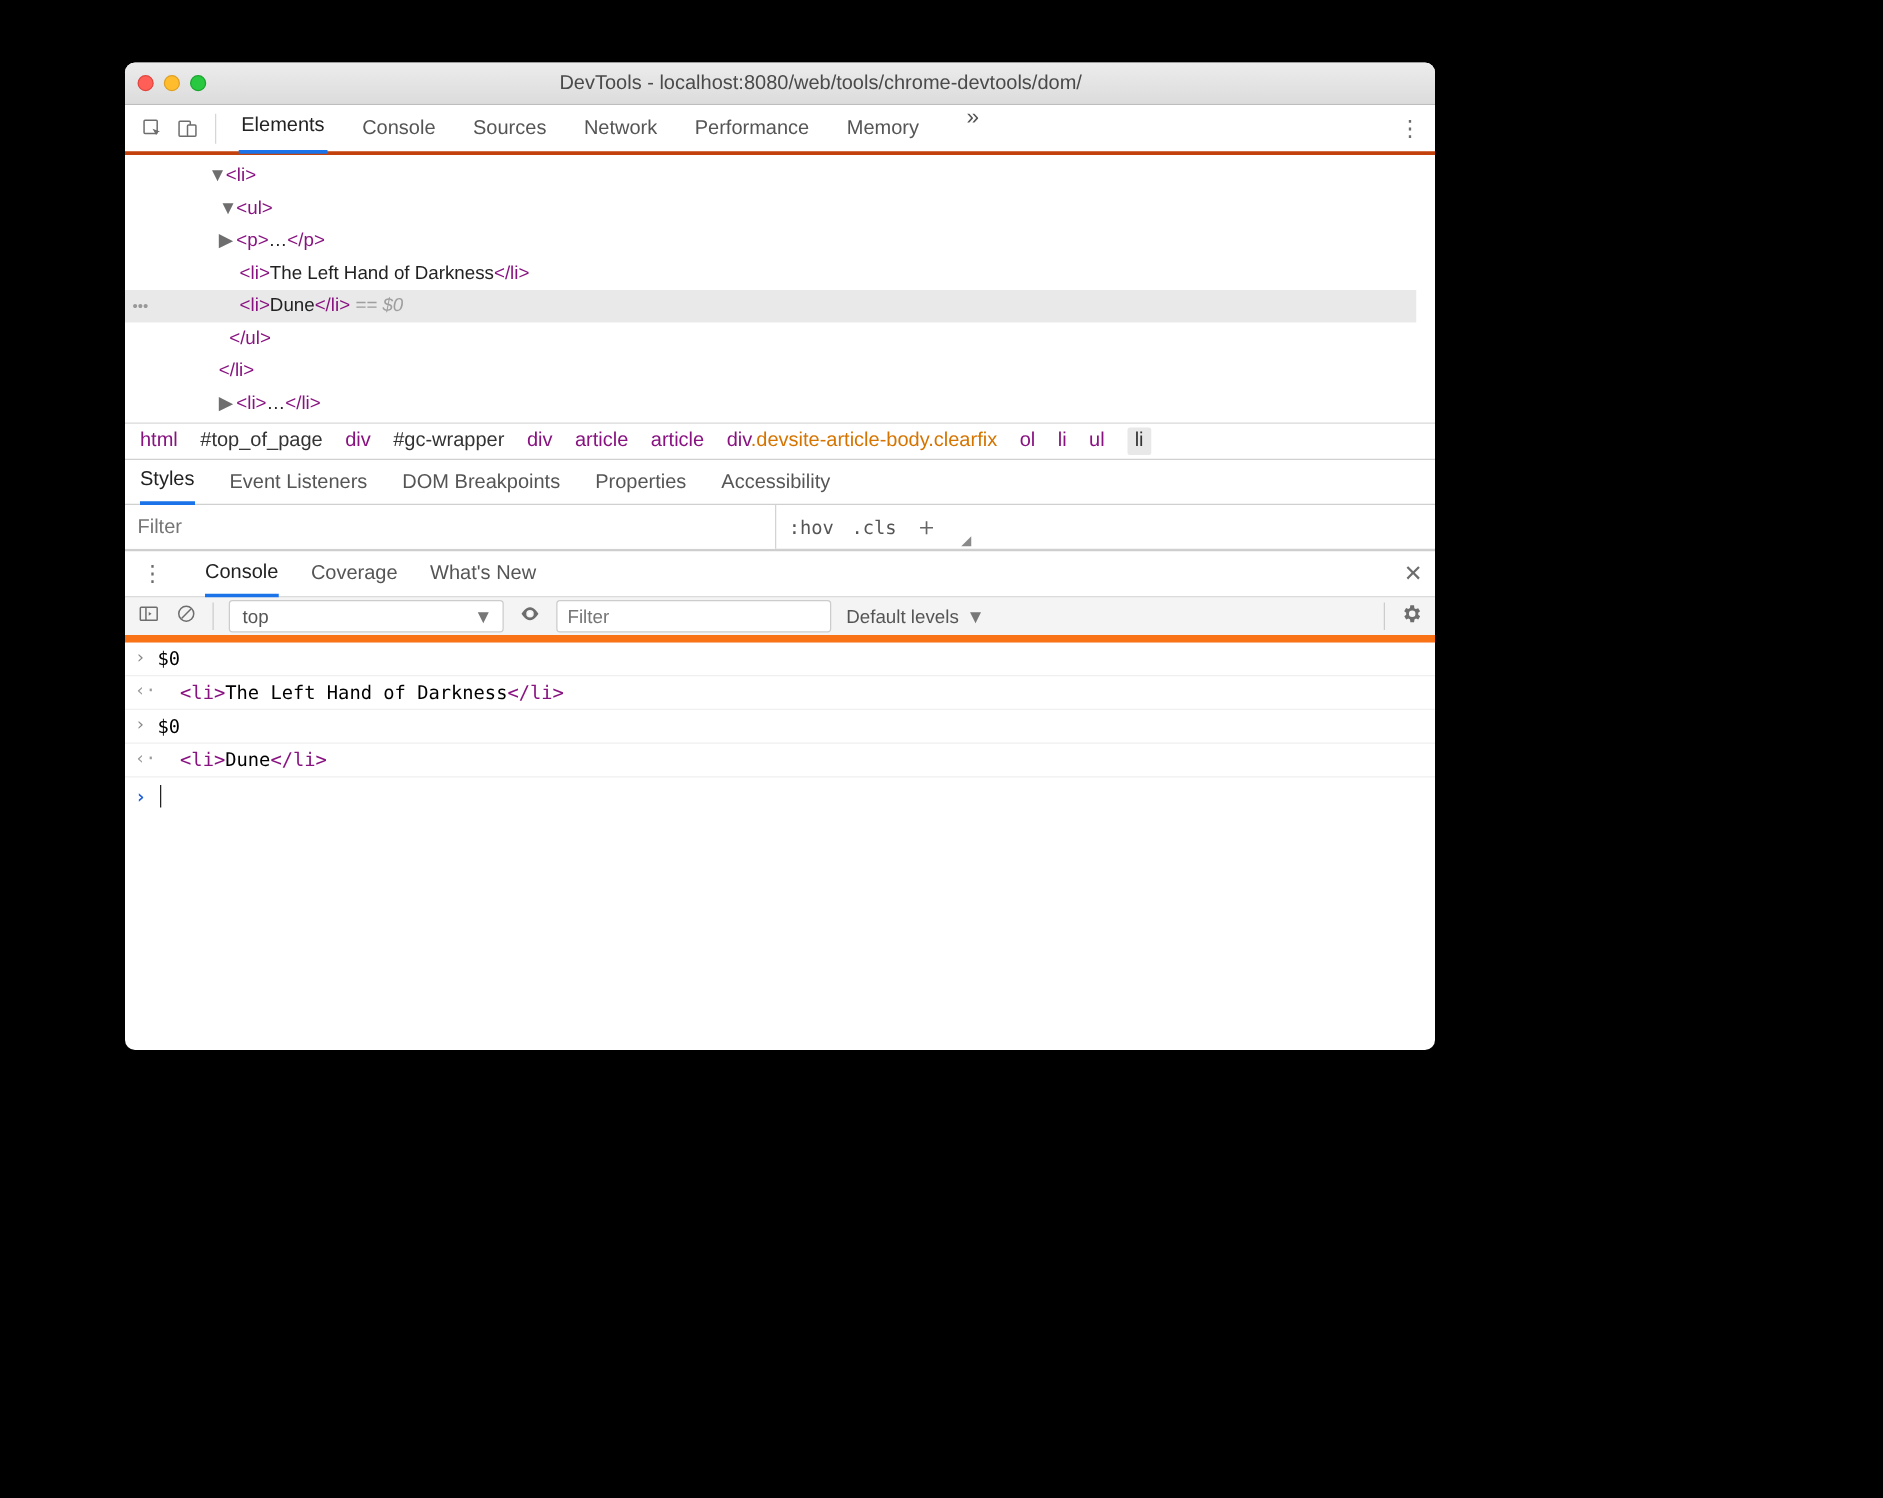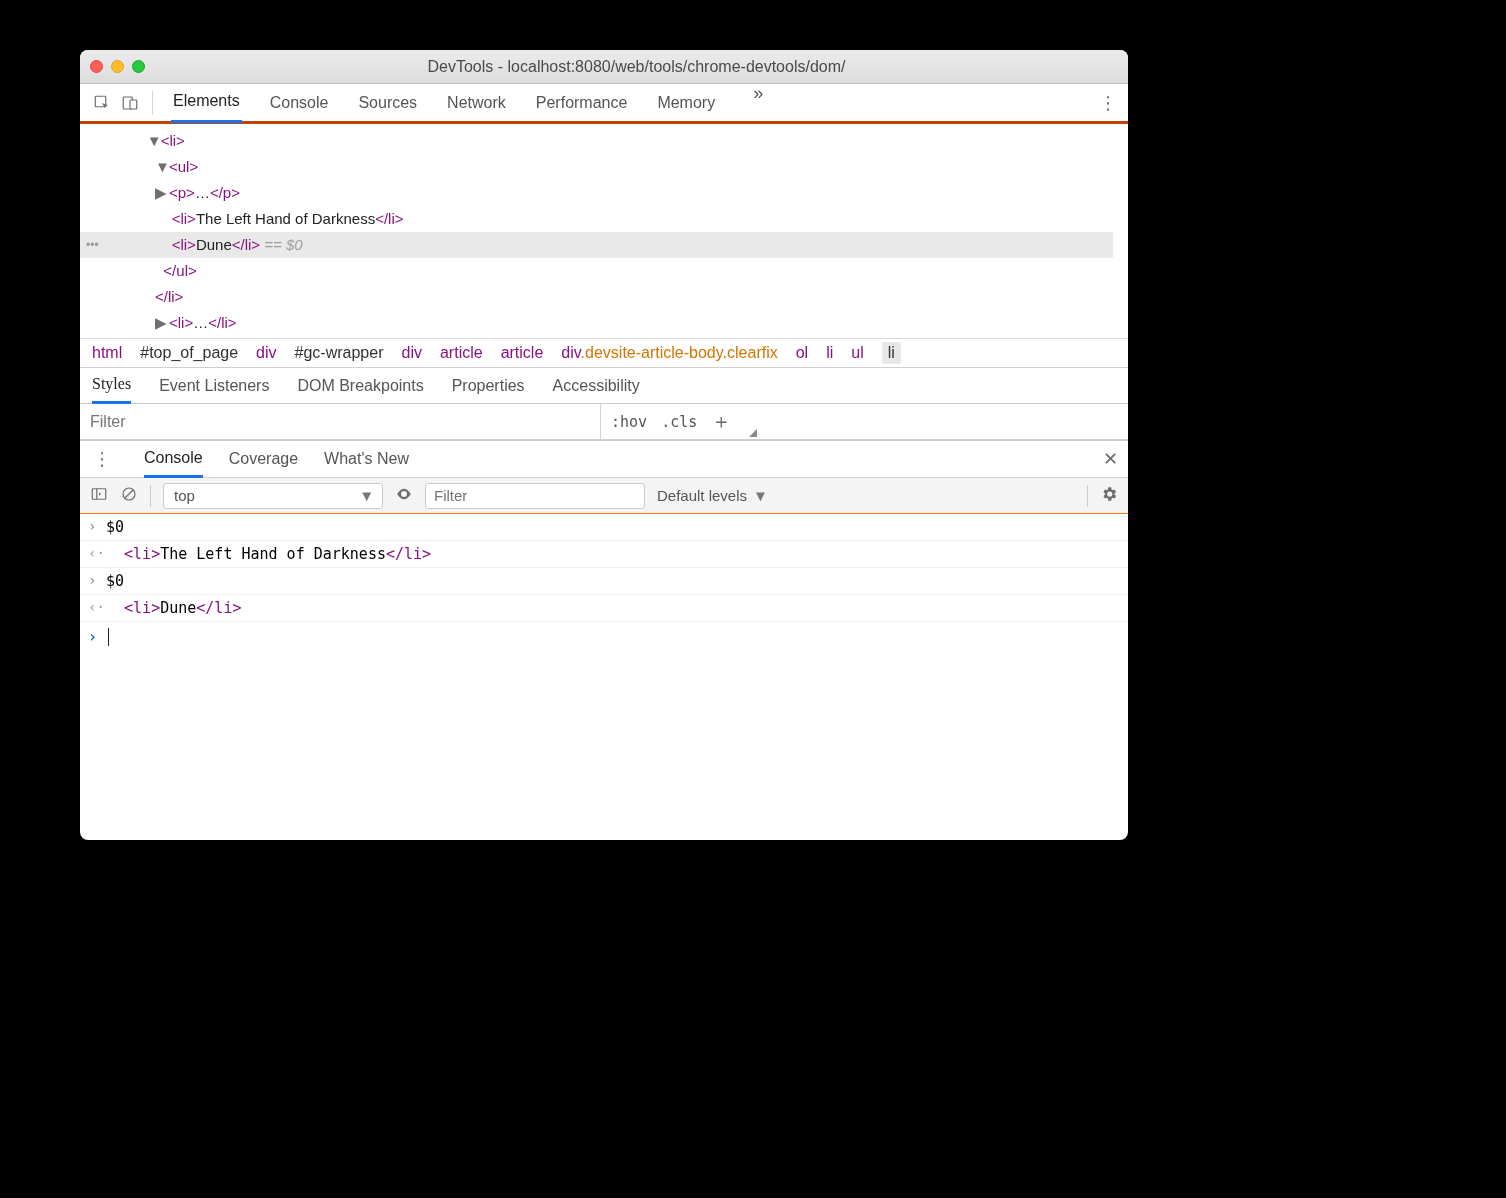--- a/index.html
+++ b/index.html
@@ -6,21 +6,21 @@
   body {
     background: #000;
     font-family: -apple-system, "Helvetica Neue", Arial, sans-serif;
     font-size: 14px;
     width: 1506px;
     height: 1198px;
     position: relative;
   }
   .window {
     position: absolute;
-    left: 80px;
+    left: 100px;
     top: 50px;
     width: 1048px;
     height: 790px;
     background: #fff;
     border-radius: 8px;
     box-shadow: 0 18px 60px rgba(0,0,0,0.6);
     display: flex;
     flex-direction: column;
     overflow: hidden;
   }
@@ -88,21 +88,21 @@
   .breadcrumb span.cls{color:#d57400;}
   .breadcrumb .last{ background:#e8e8e8; padding:2px 6px; color:#333; border-radius:2px;}
   .sub-tabs{
     height:36px;
     border-bottom:1px solid #d0d0d0;
     display:flex; align-items:center; gap:28px;
     padding:0 12px; font-size:16px; color:#555;
     flex:0 0 auto;
   }
   .sub-tabs .stab{height:36px; display:flex; align-items:center;}
-  .sub-tabs .stab.active{ color:#222; border-bottom:3px solid #1a73e8;font-family:Liberation Serif, serif;}
+  .sub-tabs .stab.active{ color:#222; border-bottom:3px solid #1a73e8;}
   .styles-bar{
     height:36px;
     border-bottom:1px solid #d0d0d0;
     display:flex;
     align-items:center;
     flex:0 0 auto;
   }
   .styles-bar input.filter{
     flex:0 0 520px; height:100%; border:none; padding:0 10px;
     font-size:16px; color:#777; outline:none;
@@ -125,21 +125,21 @@
     padding:0 10px; font-size:16px; color:#555;
     flex:0 0 auto;
   }
   .drawer-tabs .kebab{margin-right:4px;}
   .drawer-tabs .dtab{height:38px; display:flex; align-items:center;}
   .drawer-tabs .dtab.active{color:#222; border-bottom:3px solid #1a73e8;}
   .drawer-tabs .spacer{flex:1;}
   .drawer-tabs .close{font-size:18px; color:#6d6d6d;}
   .console-toolbar{
     height:36px;
-    border-bottom:1px solid #f97316;
+    border-bottom:6px solid #f97316;
     background:#f4f4f4;
     display:flex; align-items:center; gap:12px;
     padding:0 10px; font-size:15px; color:#555;
     flex:0 0 auto;
   }
   .console-toolbar .ctx{
     display:flex; align-items:center; gap:6px;
     border:1px solid #ccc; border-radius:3px;
     background:#fff; height:26px; padding:0 8px 0 10px; min-width:220px;
     justify-content:space-between;

